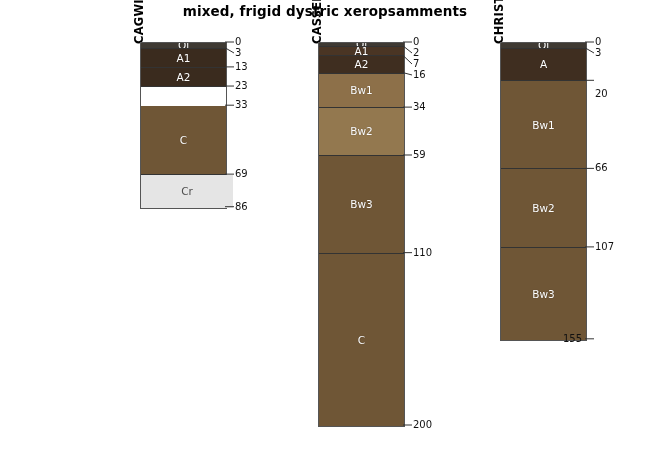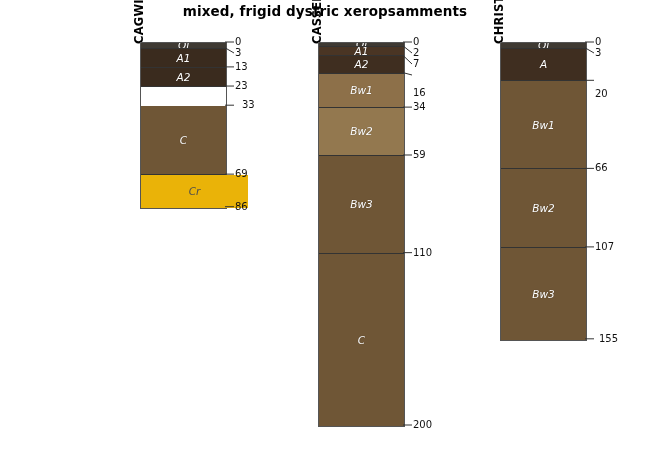--- a/index.html
+++ b/index.html
@@ -52,21 +52,20 @@
   }
   .horizon {
     position: absolute;
     left: 0;
     box-sizing: border-box;
     border-bottom: 1px solid #333333;
     display: flex;
     align-items: center;
     justify-content: center;
     overflow: hidden;
-    font-style: italic;
   }
   .horizon:last-child {
     border-bottom: none;
   }
   .hz-label {
     font-size: 10.5px;
     color: #ffffff;
     text-shadow: 0 0 1px rgba(0,0,0,0.45);
     white-space: nowrap;
     line-height: 1;
@@ -106,21 +105,21 @@
           </div>
           <div class="horizon" style="top: 5.745px; height: 19.15px; width: 85px; background: rgb(58, 43, 30);">
             <span class="hz-label">A1</span>
           </div>
           <div class="horizon" style="top: 24.895px; height: 19.15px; width: 85px; background: rgb(58, 43, 30);">
             <span class="hz-label">A2</span>
           </div>
           <div class="horizon" style="top: 63.195px; height: 68.94px; width: 85px; background: rgb(111, 86, 54);">
             <span class="hz-label">C</span>
           </div>
-          <div class="horizon" style="top: 132.135px; height: 32.555px; width: 107px; background: #eab308; border-bottom: none;">
+          <div class="horizon" style="top: 132.135px; height: 32.555px; width: 92px; background: #e5e5e5; border-bottom: none;">
             <span class="hz-label dark-text">Cr</span>
           </div>
         </div>
         <svg class="tick-svg" width="22" height="450" style="left: 225px; top: 0px;">
           <line x1="0" y1="42" x2="9" y2="42"></line>
         </svg>
         <div class="depth-label" style="left: 235px; top: 37px;">0</div>
         <svg class="tick-svg" width="22" height="450" style="left: 225px; top: 0px;">
           <line x1="0" y1="47.745" x2="9" y2="53"></line>
         </svg>
@@ -129,21 +128,21 @@
           <line x1="0" y1="66.895" x2="9" y2="66.895"></line>
         </svg>
         <div class="depth-label" style="left: 235px; top: 61.895px;">13</div>
         <svg class="tick-svg" width="22" height="450" style="left: 225px; top: 0px;">
           <line x1="0" y1="86.045" x2="9" y2="86.045"></line>
         </svg>
         <div class="depth-label" style="left: 235px; top: 81.045px;">23</div>
         <svg class="tick-svg" width="22" height="450" style="left: 225px; top: 0px;">
           <line x1="0" y1="105.195" x2="9" y2="105.195"></line>
         </svg>
-        <div class="depth-label" style="left: 235px; top: 100.195px; margin-left: 7px;">33</div>
+        <div class="depth-label" style="left: 235px; top: 100.195px;">33</div>
         <svg class="tick-svg" width="22" height="450" style="left: 225px; top: 0px;">
           <line x1="0" y1="174.135" x2="9" y2="174.135"></line>
         </svg>
         <div class="depth-label" style="left: 235px; top: 169.135px;">69</div>
         <svg class="tick-svg" width="22" height="450" style="left: 225px; top: 0px;">
           <line x1="0" y1="206.69" x2="9" y2="206.69"></line>
         </svg>
         <div class="depth-label" style="left: 235px; top: 201.69px;">86</div>
       </div>
       <div class="profile" style="left: 0px; top: 0px; width: 650px; height: 450px;">
@@ -179,21 +178,21 @@
           <line x1="0" y1="45.83" x2="9" y2="53"></line>
         </svg>
         <div class="depth-label" style="left: 413px; top: 48px;">2</div>
         <svg class="tick-svg" width="22" height="450" style="left: 403px; top: 0px;">
           <line x1="0" y1="55.405" x2="9" y2="64"></line>
         </svg>
         <div class="depth-label" style="left: 413px; top: 59px;">7</div>
         <svg class="tick-svg" width="22" height="450" style="left: 403px; top: 0px;">
           <line x1="0" y1="72.64" x2="9" y2="75"></line>
         </svg>
-        <div class="depth-label" style="left: 413px; top: 88px; text-align: right;">16</div>
+        <div class="depth-label" style="left: 413px; top: 70px; text-align: right;">16</div>
         <svg class="tick-svg" width="22" height="450" style="left: 403px; top: 0px;">
           <line x1="0" y1="107.11" x2="9" y2="107.11"></line>
         </svg>
         <div class="depth-label" style="left: 413px; top: 102.11px;">34</div>
         <svg class="tick-svg" width="22" height="450" style="left: 403px; top: 0px;">
           <line x1="0" y1="154.985" x2="9" y2="154.985"></line>
         </svg>
         <div class="depth-label" style="left: 413px; top: 149.985px; text-align: center;">59</div>
         <svg class="tick-svg" width="22" height="450" style="left: 403px; top: 0px;">
           <line x1="0" y1="252.65" x2="9" y2="252.65"></line>
@@ -239,16 +238,16 @@
           <line x1="0" y1="168.39" x2="9" y2="168.39"></line>
         </svg>
         <div class="depth-label" style="left: 595px; top: 163.39px;">66</div>
         <svg class="tick-svg" width="22" height="450" style="left: 585px; top: 0px;">
           <line x1="0" y1="246.905" x2="9" y2="246.905"></line>
         </svg>
         <div class="depth-label" style="left: 595px; top: 241.905px;">107</div>
         <svg class="tick-svg" width="22" height="450" style="left: 585px; top: 0px;">
           <line x1="0" y1="338.825" x2="9" y2="338.825"></line>
         </svg>
-        <div class="depth-label" style="left: 563px; top: 333.825px; margin-left: 36px;">155</div>
+        <div class="depth-label" style="left: 563px; top: 333.825px;">155</div>
       </div>
     </div>
 </div>
 
 </body></html>

